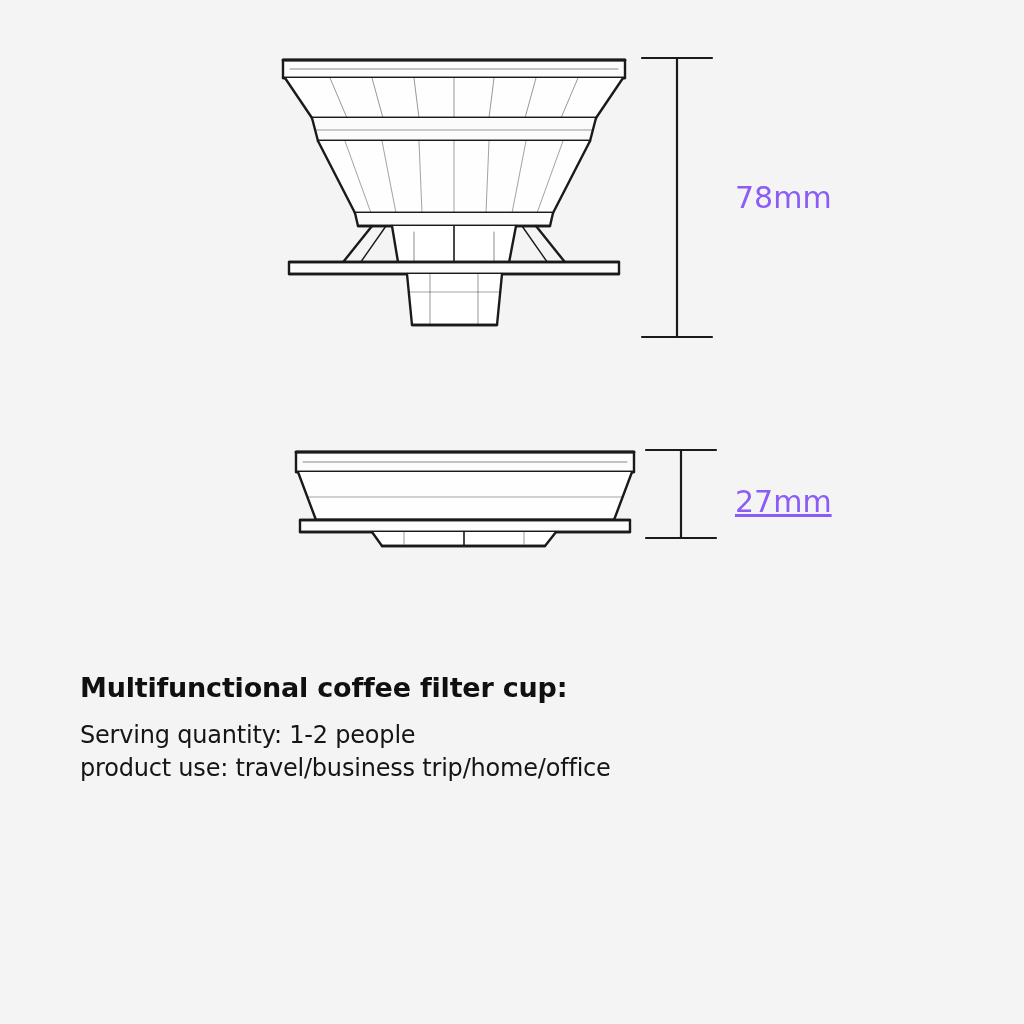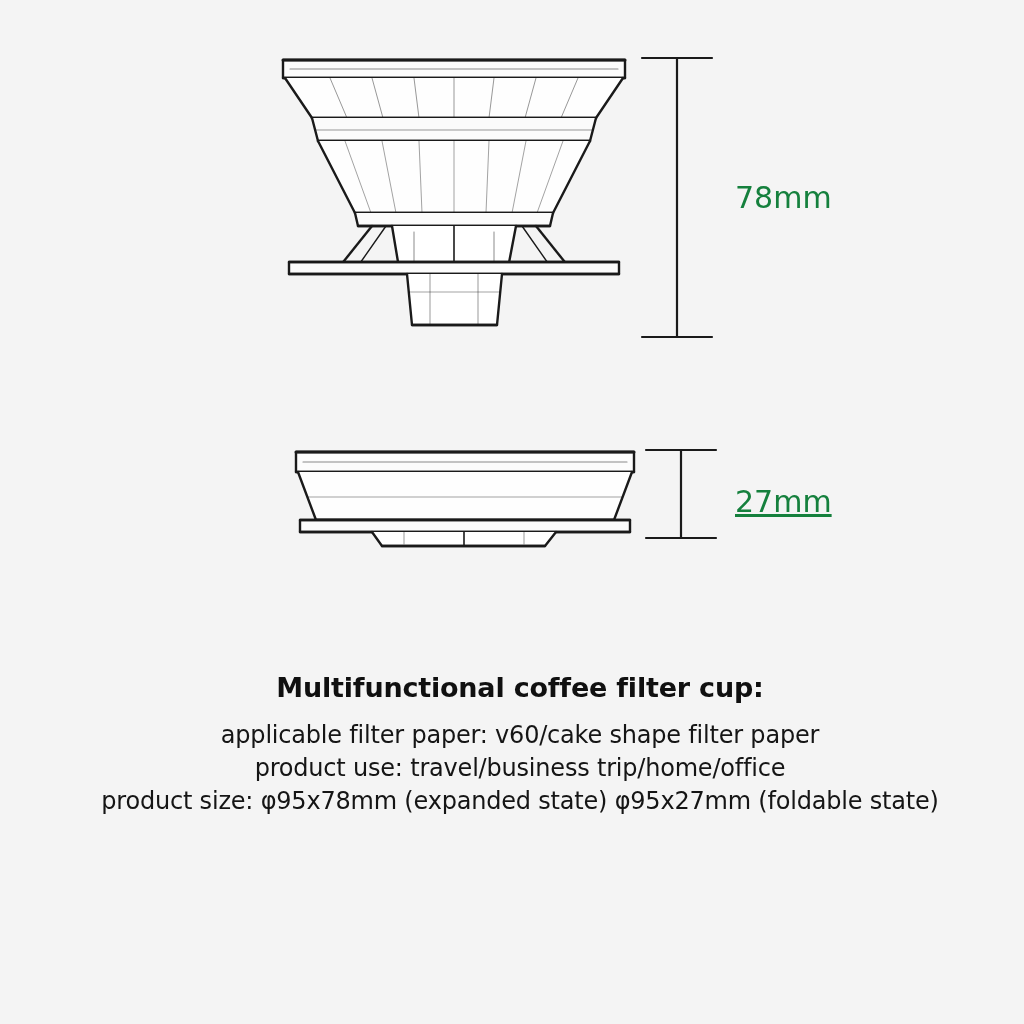--- a/index.html
+++ b/index.html
@@ -29,34 +29,33 @@
     height: 620px;
   }
   .diagram-svg {
     display: block;
   }
 
   .dim-label {
     position: absolute;
     font-size: 30px;
     font-family: "DejaVu Sans", sans-serif;
-    color: #15803d;
+    color: #8b5cf6;
     letter-spacing: 0px;
     white-space: nowrap;
   }
   .dim-label.expanded { left: 735px; top: 180px; }
   .dim-label.folded   { left: 735px; top: 484px; text-decoration: underline; }
 
   
   .spec-block {
     position: absolute;
-    left: 50px;
+    left: 80px;
     top: 672px;
     width: 940px;
-    text-align: center;
   }
   .spec-title {
     font-size: 27px;
     font-weight: bold;
     color: #101010;
     margin: 0 0 16px 0;
     letter-spacing: -0.2px;
   }
   .spec-line {
     font-size: 24px;
@@ -171,18 +170,17 @@
     </svg>
 
     <div class="dim-label expanded">78mm</div>
 
     <div class="dim-label folded">27mm</div>
   </div>
 
   <div class="spec-block">
     <div class="spec-title">Multifunctional coffee filter cup:</div>
 
-    <div class="spec-line">applicable filter paper: v60/cake shape filter paper</div>
+    <div class="spec-line">Serving quantity: 1-2 people</div>
     <div class="spec-line">product use: travel/business trip/home/office</div>
-    <div class="spec-line">product size: φ95x78mm (expanded state) φ95x27mm (foldable state)</div>
   </div>
 
 </div>
 
 </body></html>

